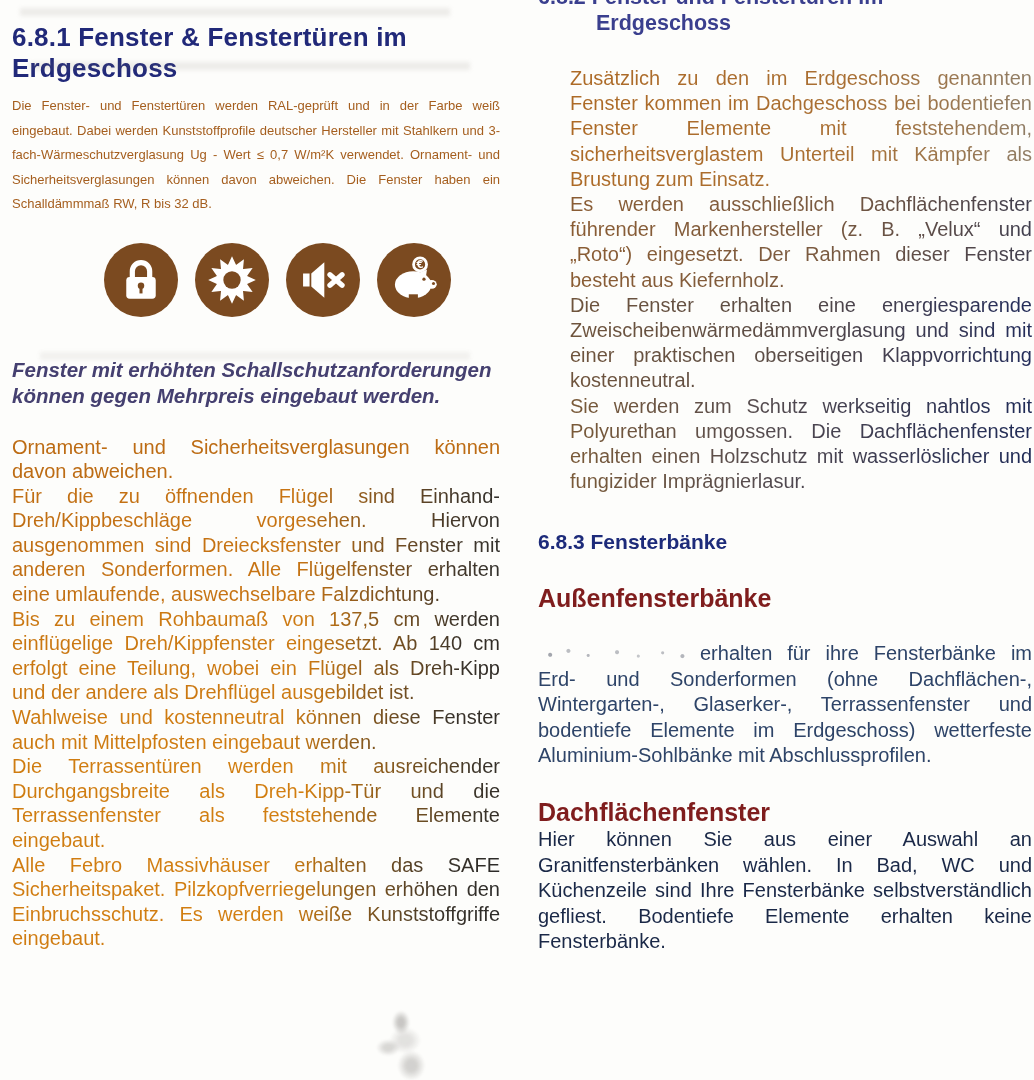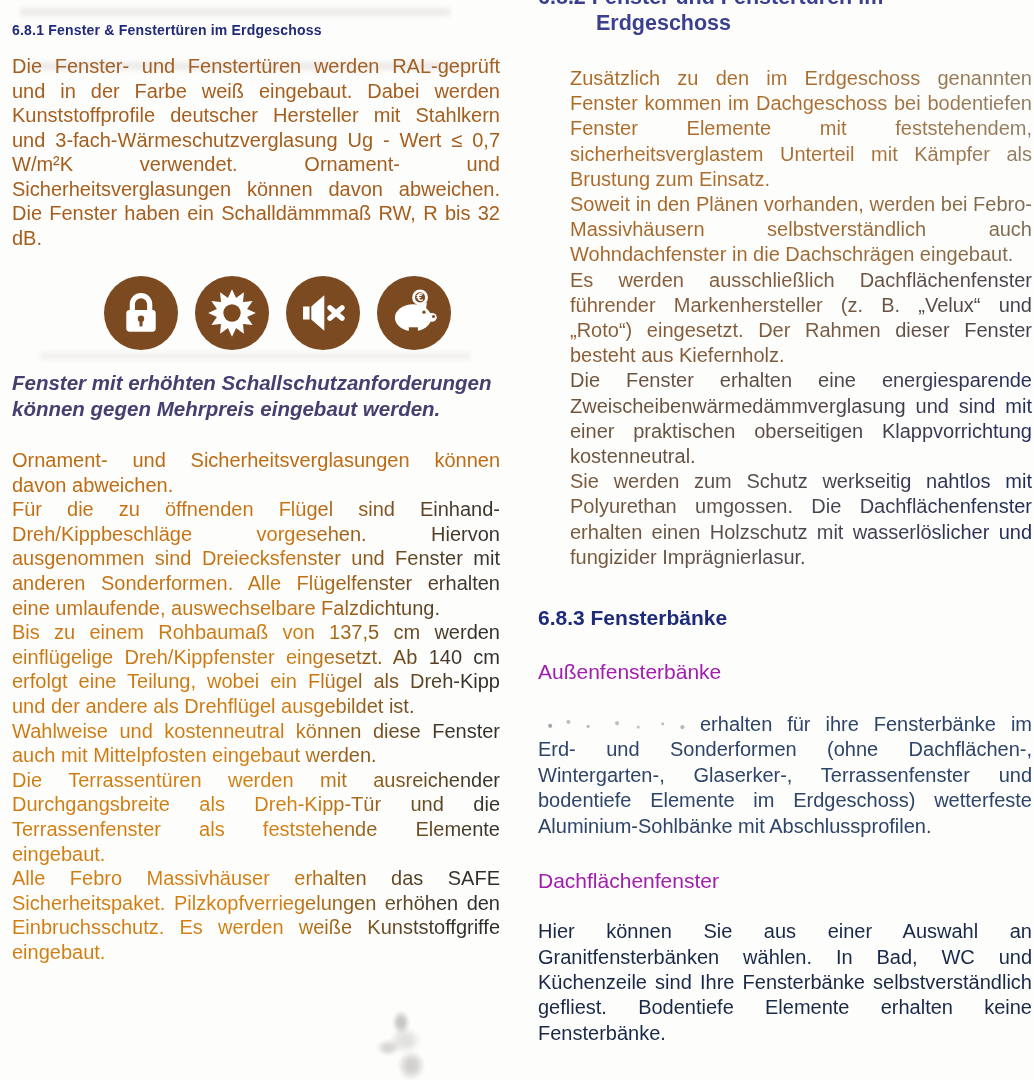--- a/index.html
+++ b/index.html
@@ -6,38 +6,38 @@
   .page{
     position:relative;width:1034px;height:1080px;overflow:hidden;
     background:#fdfdfb;
     font-family:"Liberation Sans","DejaVu Sans",sans-serif;
   }
   
   .col-left{position:absolute;left:12px;top:22px;width:488px;}
   .col-right{position:absolute;left:538px;top:-16px;width:494px;}
 
   
-  .h-main{font-size:14px;font-weight:bold;color:#212979;letter-spacing:.2px;}
+  .h-main{font-size:26px;font-weight:bold;color:#212979;letter-spacing:.2px;}
   .h-right{font-size:21.5px;font-weight:bold;color:#3a3f8e;line-height:26px;}
   .h-right .indent{display:block;margin-left:58px;}
   .h-683{font-size:21px;font-weight:bold;color:#1d2b7a;margin-top:36px;}
-  .h-sub{font-size:21px;font-weight:normal;color:#a21caf;margin-top:30px;}
+  .h-sub{font-size:25px;font-weight:bold;color:#7f1d1d;margin-top:30px;}
 
   
   p{margin:0;text-align:justify;}
-  .intro{margin-top:16px;font-size:20px;line-height:24.5px;color:#a55e1e;}
+  .intro{margin-top:10px;font-size:13px;line-height:24.5px;color:#a55e1e;}
   .body-block{margin-top:26px;font-size:20px;line-height:24.6px;}
   .rp{font-size:20px;line-height:25.2px;}
   .r-block{margin-top:30px;margin-left:32px;}
   .note{
-    margin-top:20px;font-size:20.5px;line-height:26px;
+    margin-top:40px;font-size:20.5px;line-height:26px;
     font-style:italic;font-weight:600;color:#454070;text-align:left;
   }
   .p-aussen{margin-top:28px;font-size:20px;line-height:25.4px;color:#2e4468;}
-  .p-innen{margin-top:26px;font-size:20px;line-height:25.4px;color:#1a2847;}
+  .p-innen{font-size:20px;line-height:25.4px;color:#1a2847;}
 
   
   .c-l0{color:#b26416;} .c-l1{color:#bd6c14;}
   .g-l2{color:#c06e13;} .g-l3{color:#ca7711;} .g-l4{color:#cd7a10;}
   .g-l5{color:#cf7c10;} .g-l6{color:#d07c11;}
   .g-r0{color:#ad6a26;} .g-r1{color:#a86627;} .g-r2{color:#8a5c33;}
   .g-r3{color:#6f543c;} .g-r4{color:#7a5a38;}
   @supports ((-webkit-background-clip: text) or (background-clip: text)){
     .grad{-webkit-background-clip:text;background-clip:text;color:transparent;}
     .g-l2{background-image:linear-gradient(90deg,#c06e13 0%,#c87412 58%,#46392a 90%,#32302c 100%);}
@@ -165,21 +165,20 @@
 
   <div class="col-right">
 
     <div class="h-right">
       <span>6.8.2 Fenster und Fenstertüren im</span>
       <span class="indent">Erdgeschoss</span>
     </div>
 
     <div class="r-block">
       <p class="rp grad g-r0">Zusätzlich zu den im Erdgeschoss genannten Fenster kommen im Dachgeschoss bei bodentiefen Fenster Elemente mit feststehendem, sicherheitsverglastem Unterteil mit Kämpfer als Brustung zum Einsatz.</p>
-      <p class="rp grad g-r1">Soweit in den Plänen vorhanden, werden bei Febro-Massivhäusern selbstverständlich auch Wohndachfenster in die Dachschrägen eingebaut.</p>
       <p class="rp grad g-r2">Es werden ausschließlich Dachflächenfenster führender Markenhersteller (z. B. „Velux“ und „Roto“) eingesetzt. Der Rahmen dieser Fenster besteht aus Kiefernholz.</p>
       <p class="rp grad g-r3">Die Fenster erhalten eine energiesparende Zweischeibenwärmedämmverglasung und sind mit einer praktischen oberseitigen Klappvorrichtung kostenneutral.</p>
       <p class="rp grad g-r4">Sie werden zum Schutz werkseitig nahtlos mit Polyurethan umgossen. Die Dachflächenfenster erhalten einen Holzschutz mit wasserlöslicher und fungizider Imprägnierlasur.</p>
     </div>
 
     <div class="h-683">6.8.3 Fensterbänke</div>
 
     <div class="h-sub">Außenfensterbänke</div>
 
     <p class="p-aussen"><span class="faded-smudge"></span><span>erhalten für ihre Fensterbänke im Erd- und Sonderformen (ohne Dachflächen-, Wintergarten-, Glaserker-, Terrassenfenster und bodentiefe Elemente im Erdgeschoss) wetterfeste Aluminium-Sohlbänke mit Abschlussprofilen.</span></p>

